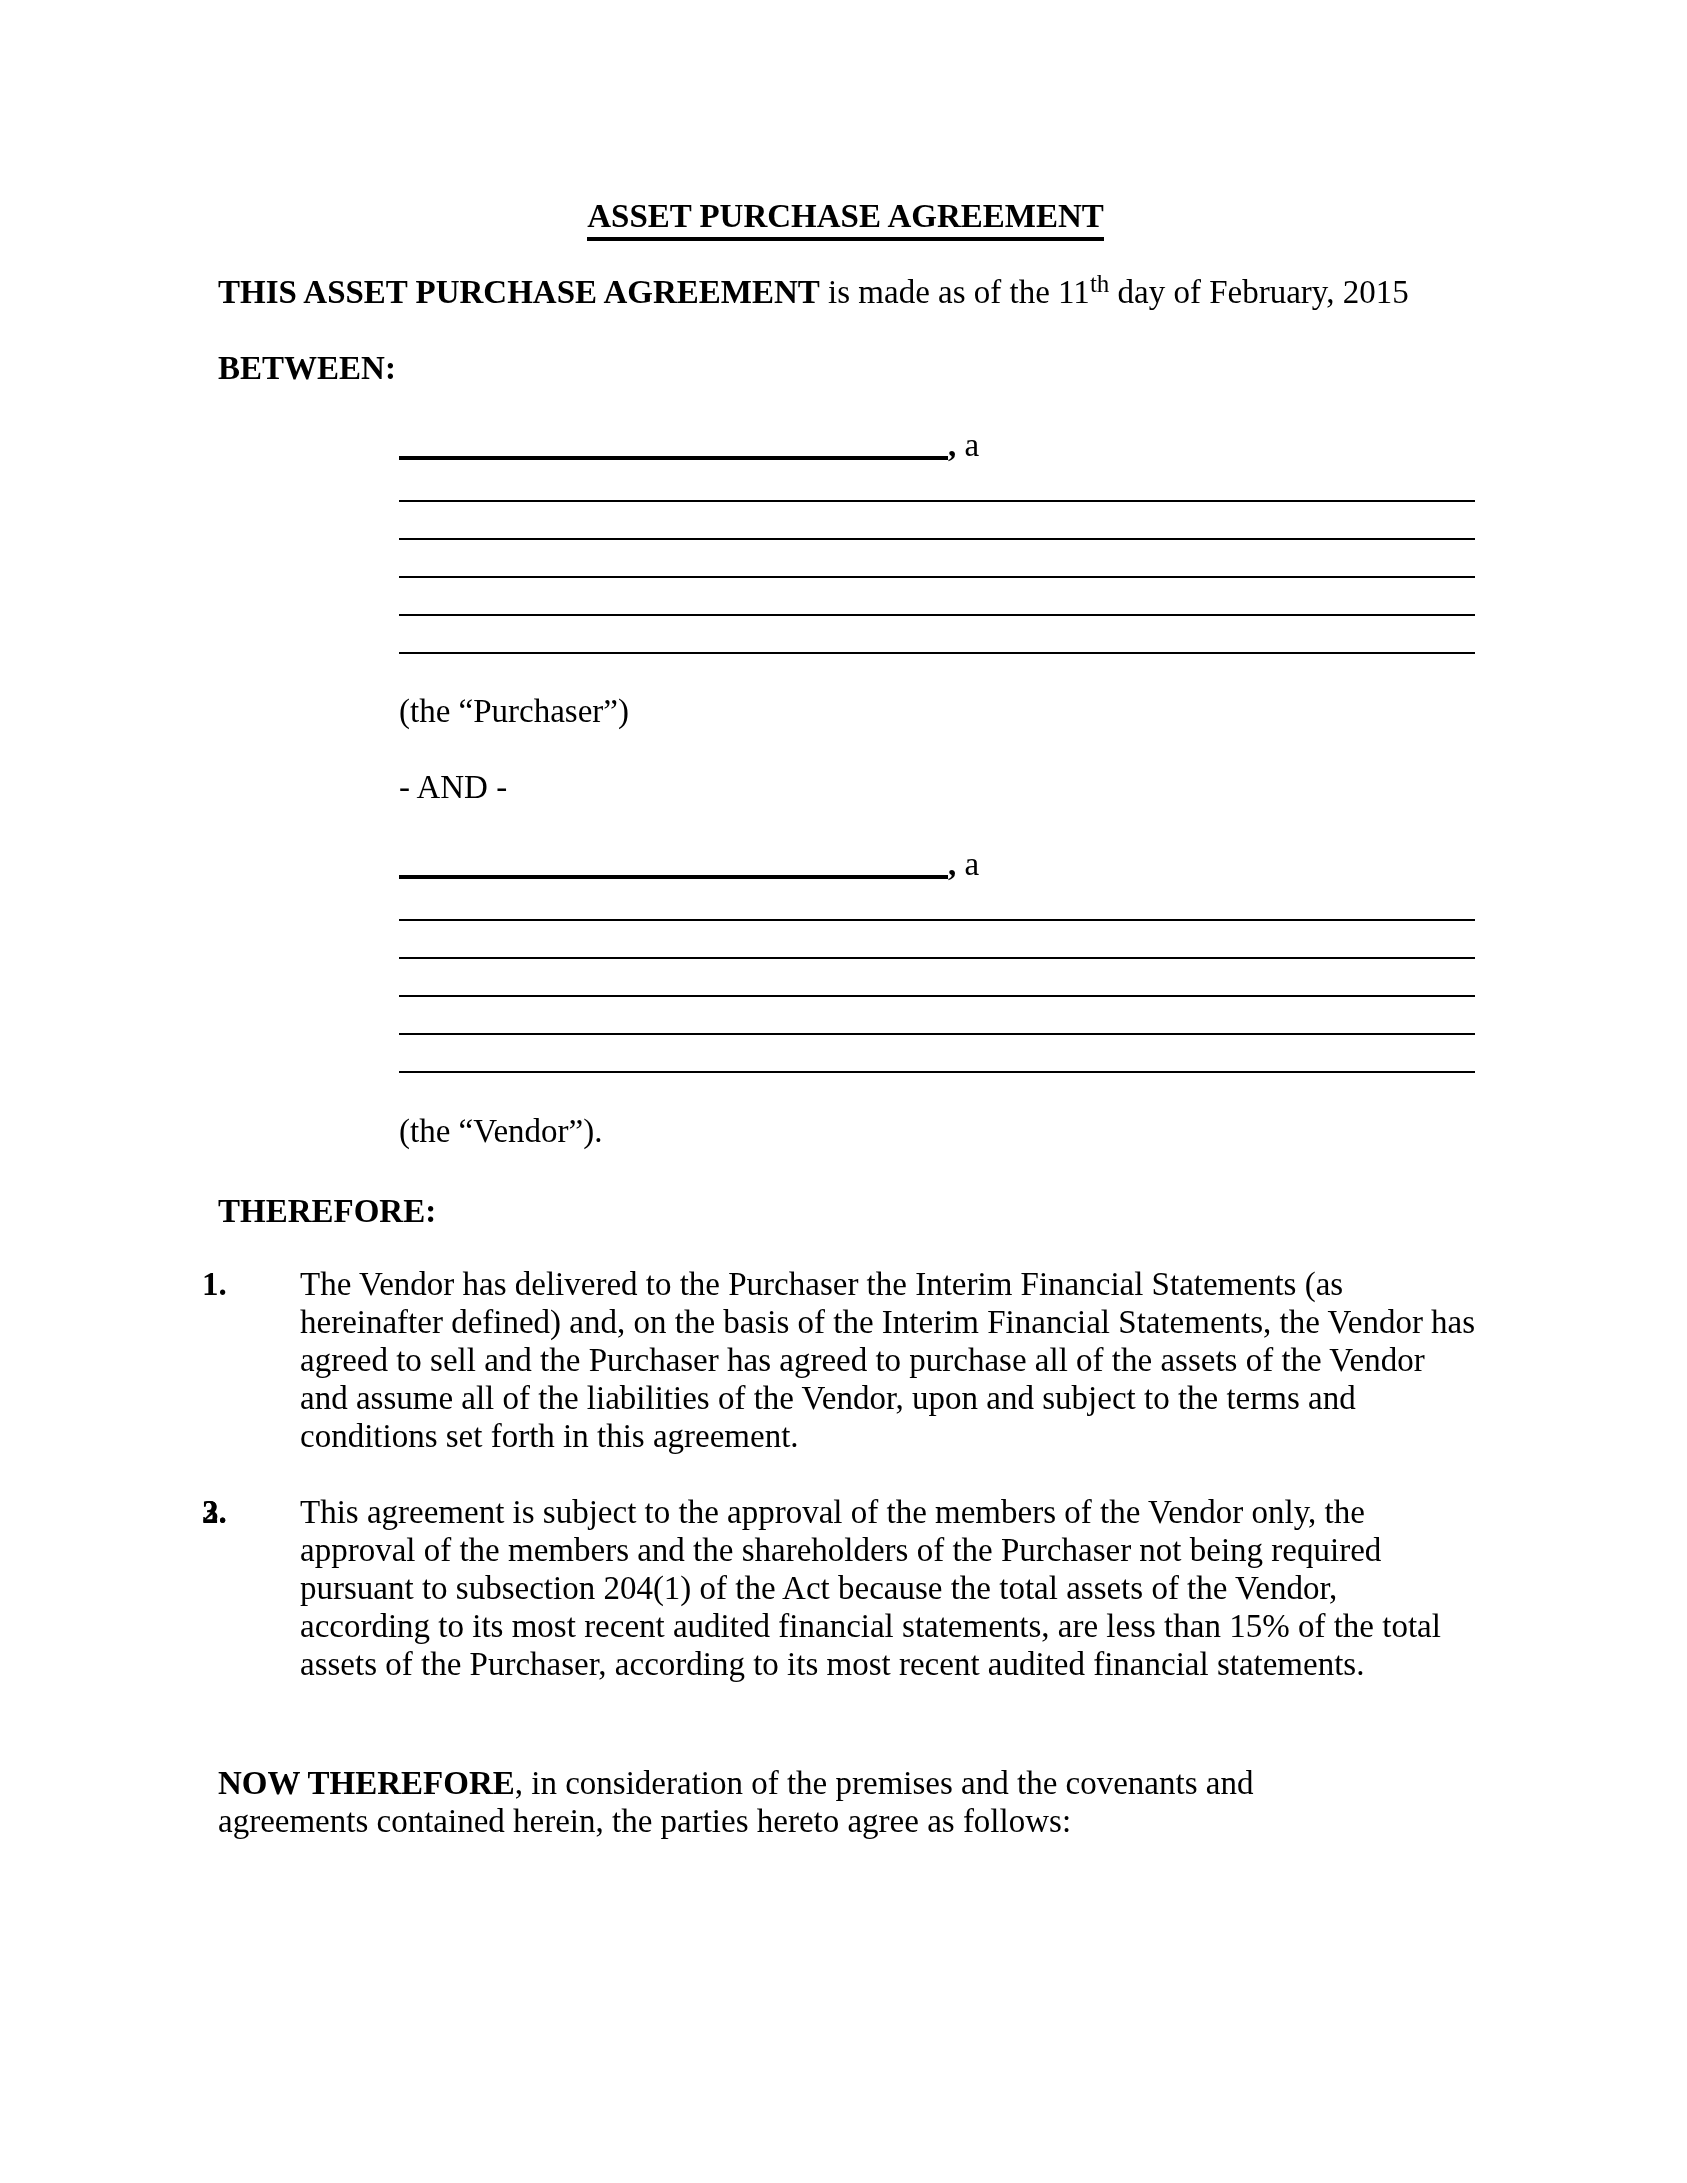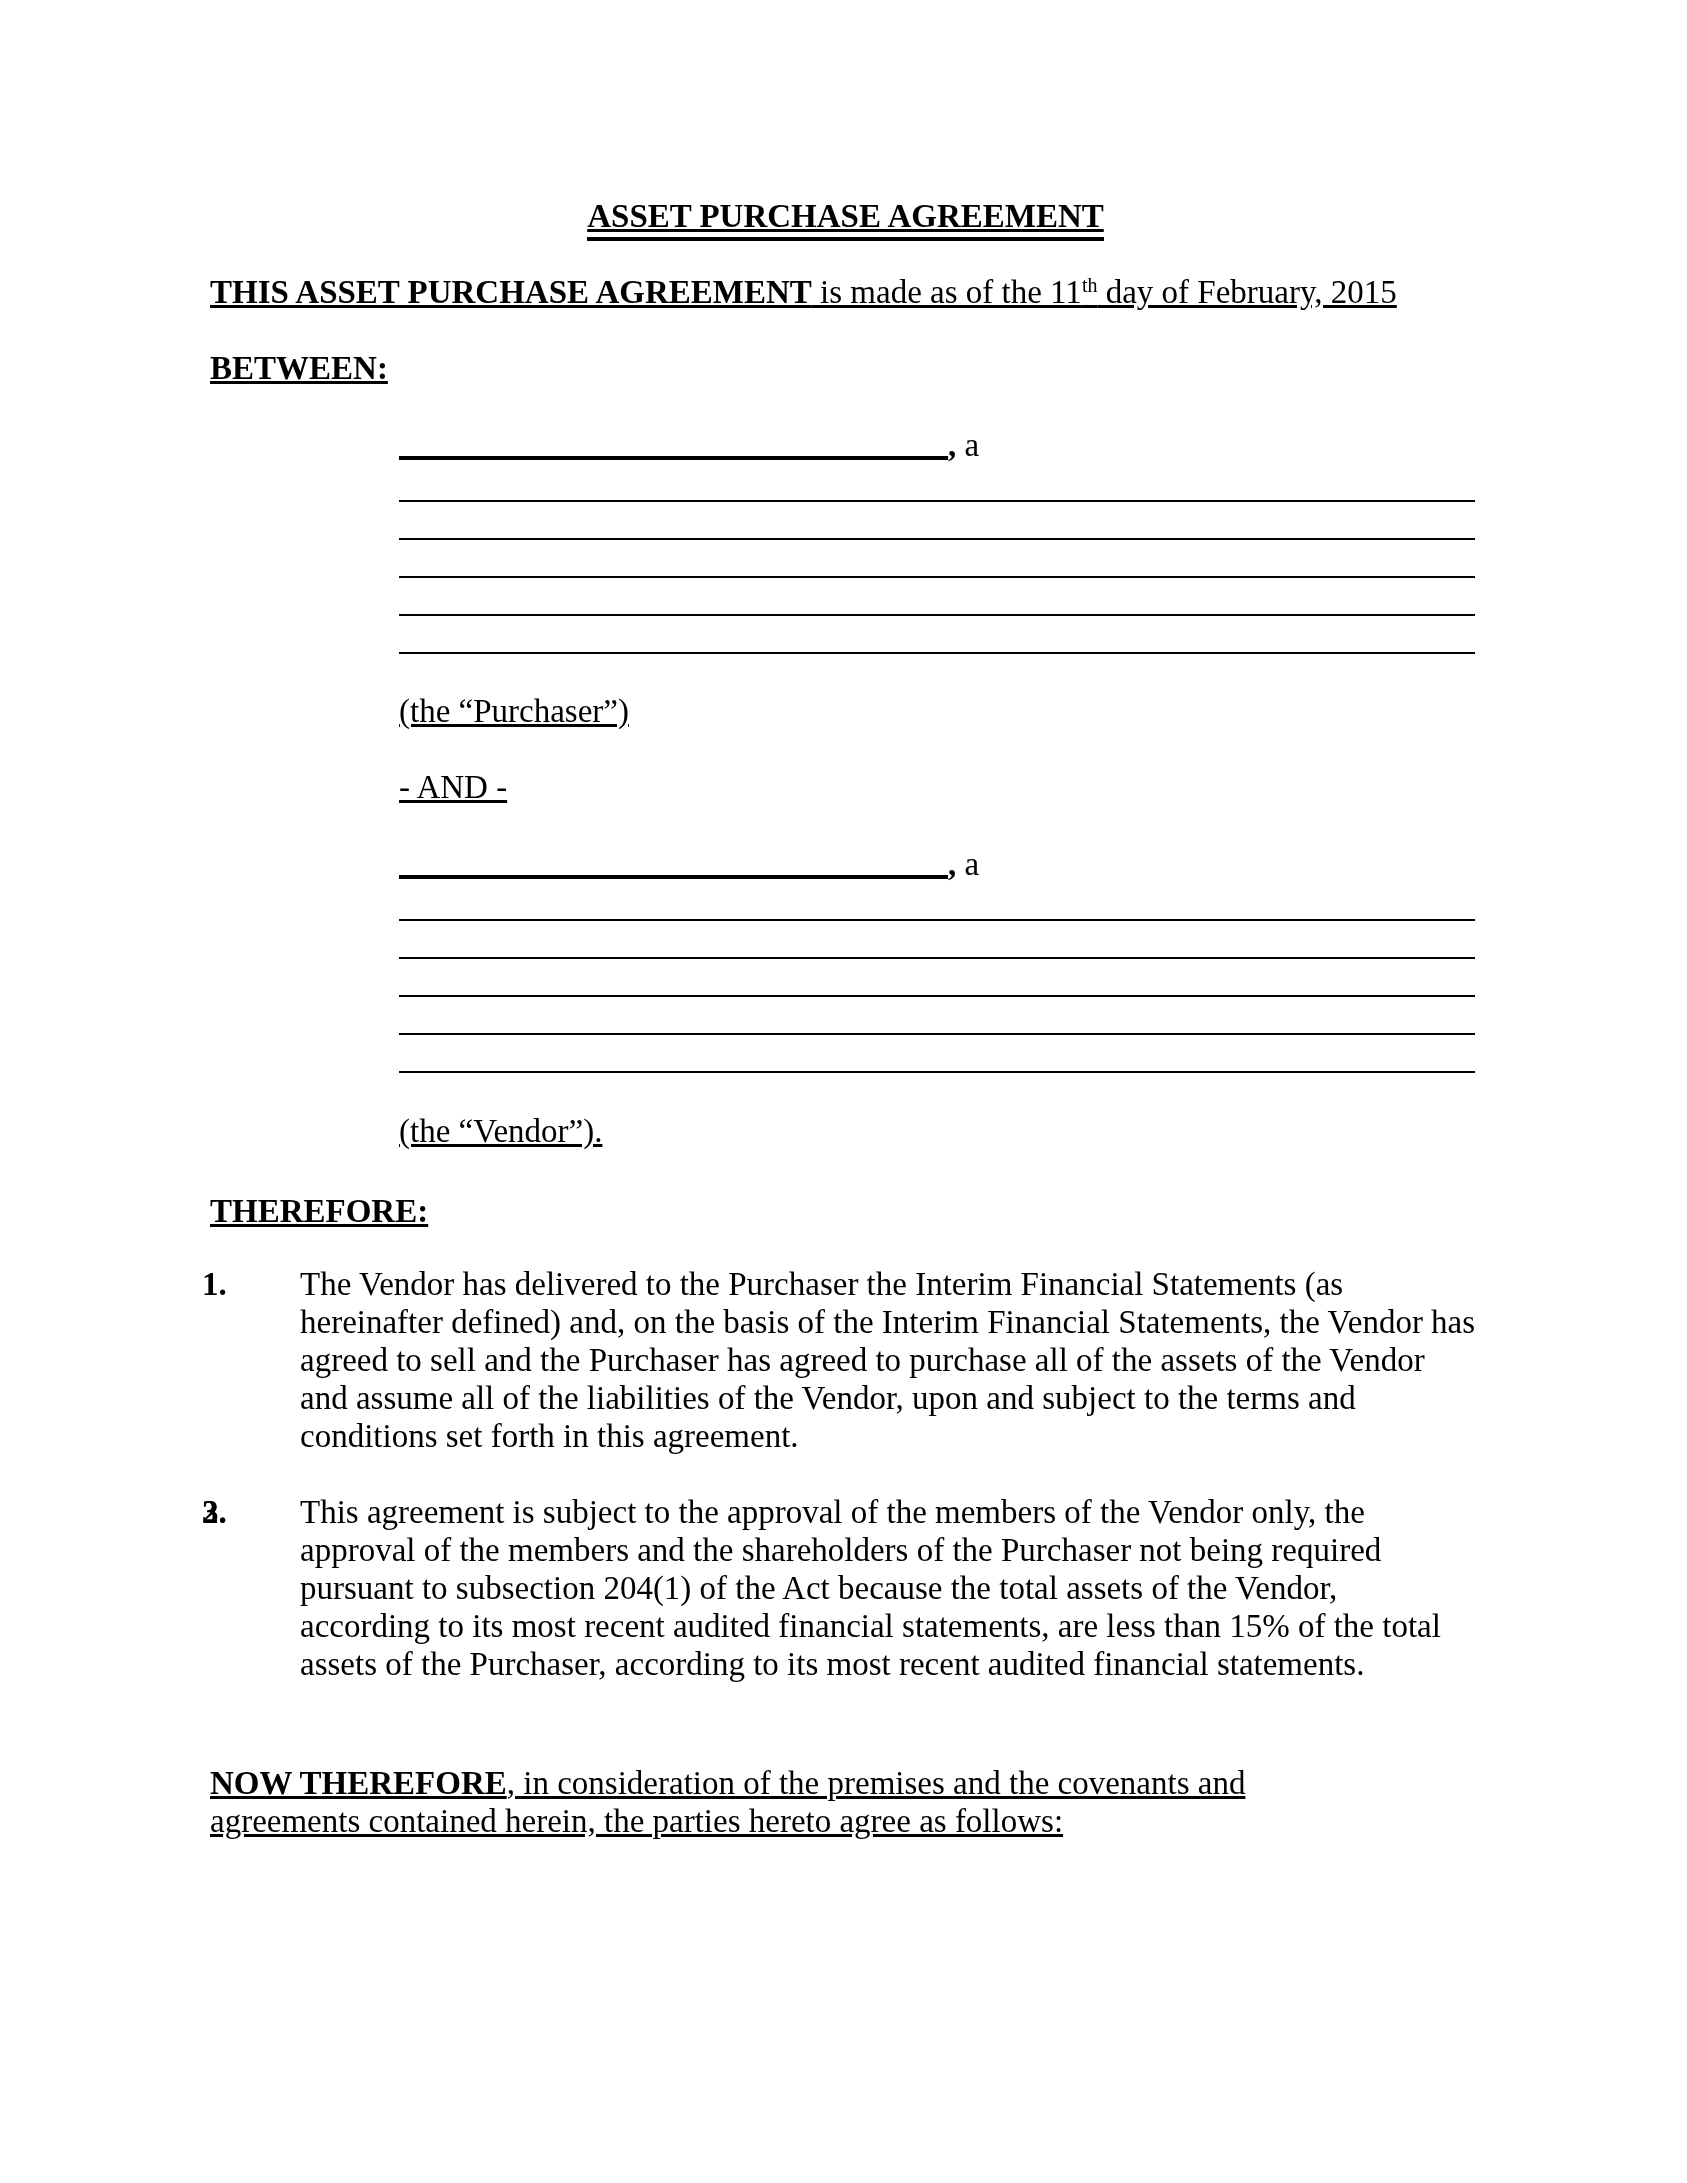--- a/index.html
+++ b/index.html
@@ -16,36 +16,36 @@
     color: #000000;
     overflow: hidden;
   }
   .page {
     width: 1687px;
     height: 2184px;
     box-sizing: border-box;
     padding: 0 198px 0 202px;
     background: #ffffff;
   }
-  p, h1, h2 { margin: 8px; padding: 0; font-size: 33px; line-height: 38px; text-decoration: underline; }
+  p, h1, h2 { margin: 16px; padding: 0; font-size: 33px; line-height: 38px; }
 
   .doc-title {
     margin-top: 197px;
     text-align: center;
     font-weight: bold;
   }
   .doc-title .title-underline {
     border-bottom: 4.4px solid #000;
     padding-bottom: 2.6px;
   }
 
   .intro { margin-top: 38px; }
   .b { font-weight: bold; }
   sup.ordinal {
-    font-size: 20px;
+    font-size: 25px;
     line-height: 0;
     vertical-align: 11.4px;
   }
 
   .between-heading { margin-top: 38px; font-weight: bold; }
 
   .party-rows { margin-top: 39px; }
   .party-first-row {
     height: 38px;
     margin-left: 197px;

